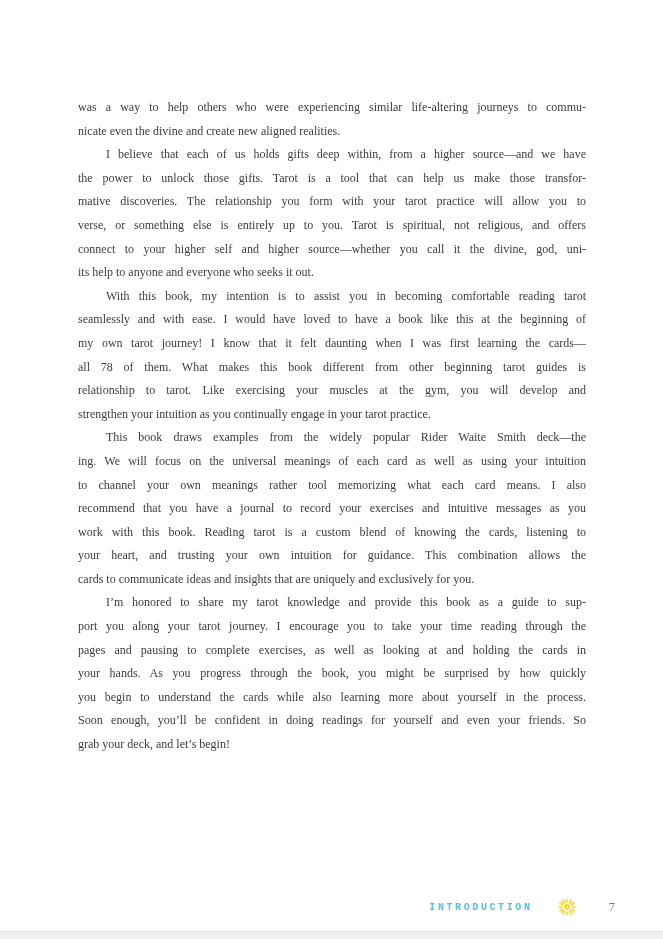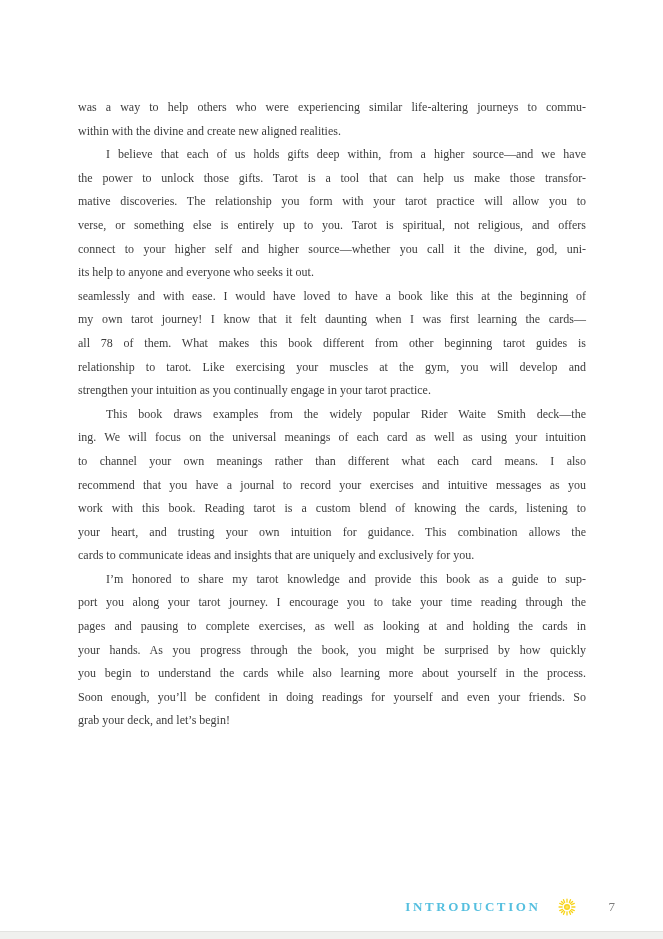--- a/index.html
+++ b/index.html
@@ -34,26 +34,26 @@
   }
   .footer {
     position: absolute;
     top: 897px;
     right: 48px;
     height: 20px;
     display: flex;
     align-items: center;
   }
   .section-label {
-    font-family: Liberation Serif, serif;
+    font-family: Liberation Mono, monospace;
     font-weight: bold;
-    font-size: 13px;
+    font-size: 10px;
     letter-spacing: 2.6px;
     color: #55bfdf;
-    margin-right: 16px;
+    margin-right: 24px;
   }
   .sun-wrap {
     width: 20px;
     height: 20px;
     margin-right: 32px;
     display: flex;
     align-items: center;
     justify-content: center;
   }
   .page-number {
@@ -72,41 +72,42 @@
   }
 </style>
 </head>
 <body>
 
 <div class="page">
 
   <div class="text-block">
       <div class="para">
         <div class="line">was a way to help others who were experiencing similar life-altering journeys to commu-</div>
-        <div class="line last">within with the divine and create new aligned realities.</div>
+        <div class="line last">nicate even the divine and create new aligned realities.</div>
       </div>
       <div class="para">
         <div class="line indent">I believe that each of us holds gifts deep within, from a higher source—and we have</div>
         <div class="line">the power to unlock those gifts. Tarot is a tool that can help us make those transfor-</div>
         <div class="line">mative discoveries. The relationship you form with your tarot practice will allow you to</div>
         <div class="line">verse, or something else is entirely up to you. Tarot is spiritual, not religious, and offers</div>
         <div class="line">connect to your higher self and higher source—whether you call it the divine, god, uni-</div>
         <div class="line last">its help to anyone and everyone who seeks it out.</div>
       </div>
       <div class="para">
+        <div class="line indent">With this book, my intention is to assist you in becoming comfortable reading tarot</div>
         <div class="line">seamlessly and with ease. I would have loved to have a book like this at the beginning of</div>
         <div class="line">my own tarot journey! I know that it felt daunting when I was first learning the cards—</div>
         <div class="line">all 78 of them. What makes this book different from other beginning tarot guides is</div>
         <div class="line">relationship to tarot. Like exercising your muscles at the gym, you will develop and</div>
         <div class="line last">strengthen your intuition as you continually engage in your tarot practice.</div>
       </div>
       <div class="para">
         <div class="line indent">This book draws examples from the widely popular Rider Waite Smith deck—the</div>
         <div class="line">ing. We will focus on the universal meanings of each card as well as using your intuition</div>
-        <div class="line">to channel your own meanings rather than different what each card means. I also</div>
+        <div class="line">to channel your own meanings rather tool memorizing what each card means. I also</div>
         <div class="line">recommend that you have a journal to record your exercises and intuitive messages as you</div>
         <div class="line">work with this book. Reading tarot is a custom blend of knowing the cards, listening to</div>
         <div class="line">your heart, and trusting your own intuition for guidance. This combination allows the</div>
         <div class="line last">cards to communicate ideas and insights that are uniquely and exclusively for you.</div>
       </div>
       <div class="para">
         <div class="line indent">I’m honored to share my tarot knowledge and provide this book as a guide to sup-</div>
         <div class="line">port you along your tarot journey. I encourage you to take your time reading through the</div>
         <div class="line">pages and pausing to complete exercises, as well as looking at and holding the cards in</div>
         <div class="line">your hands. As you progress through the book, you might be surprised by how quickly</div>

